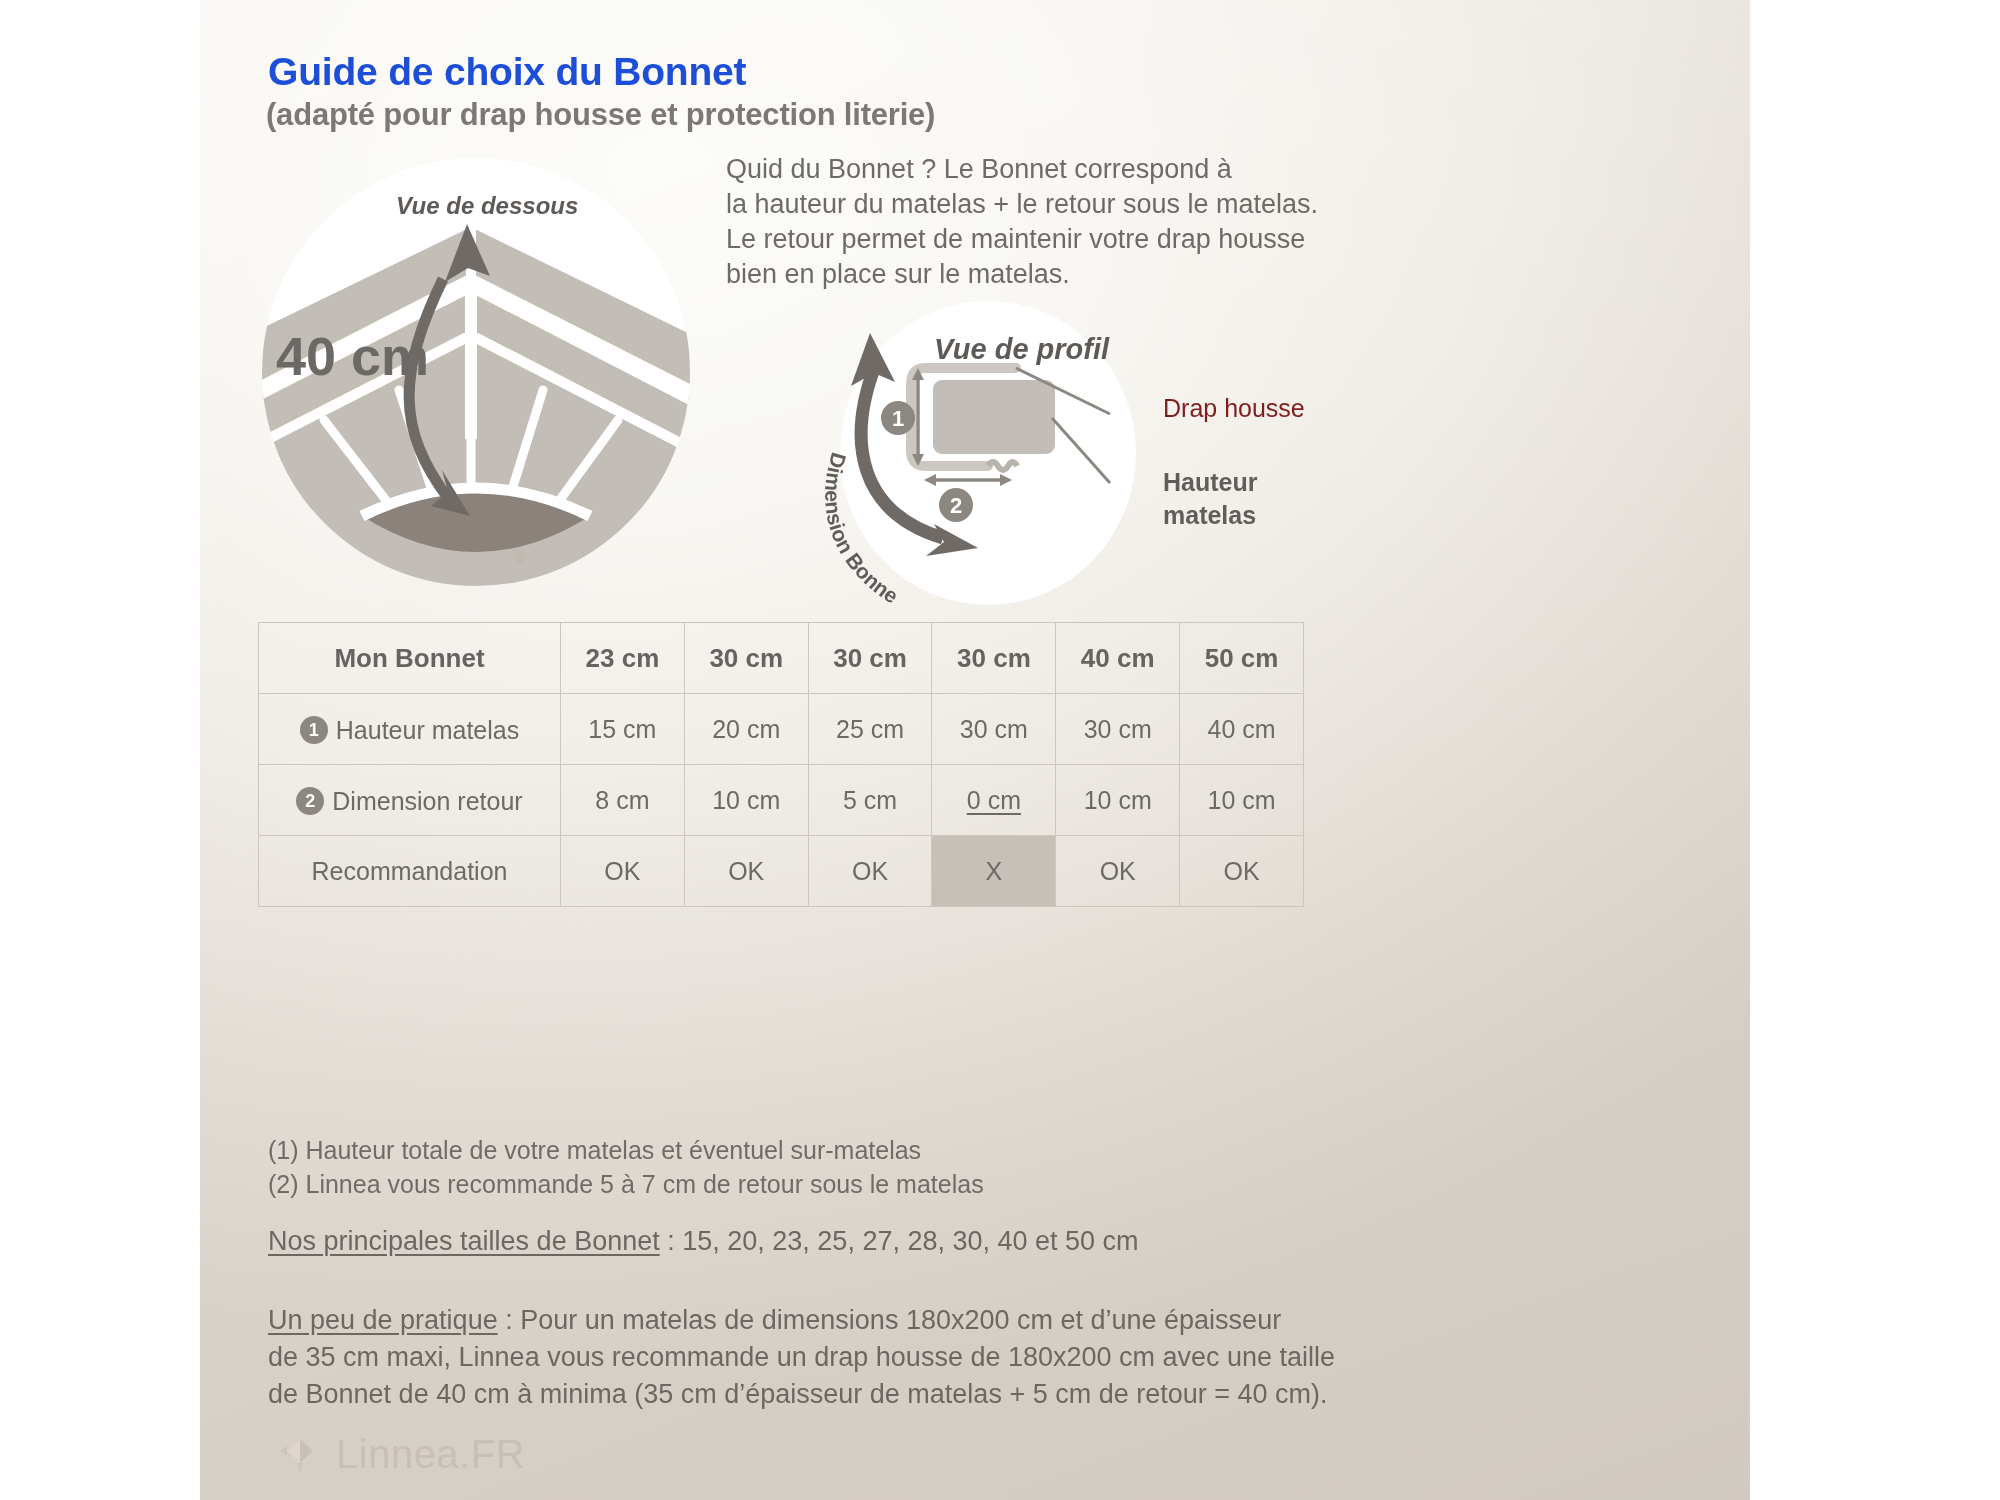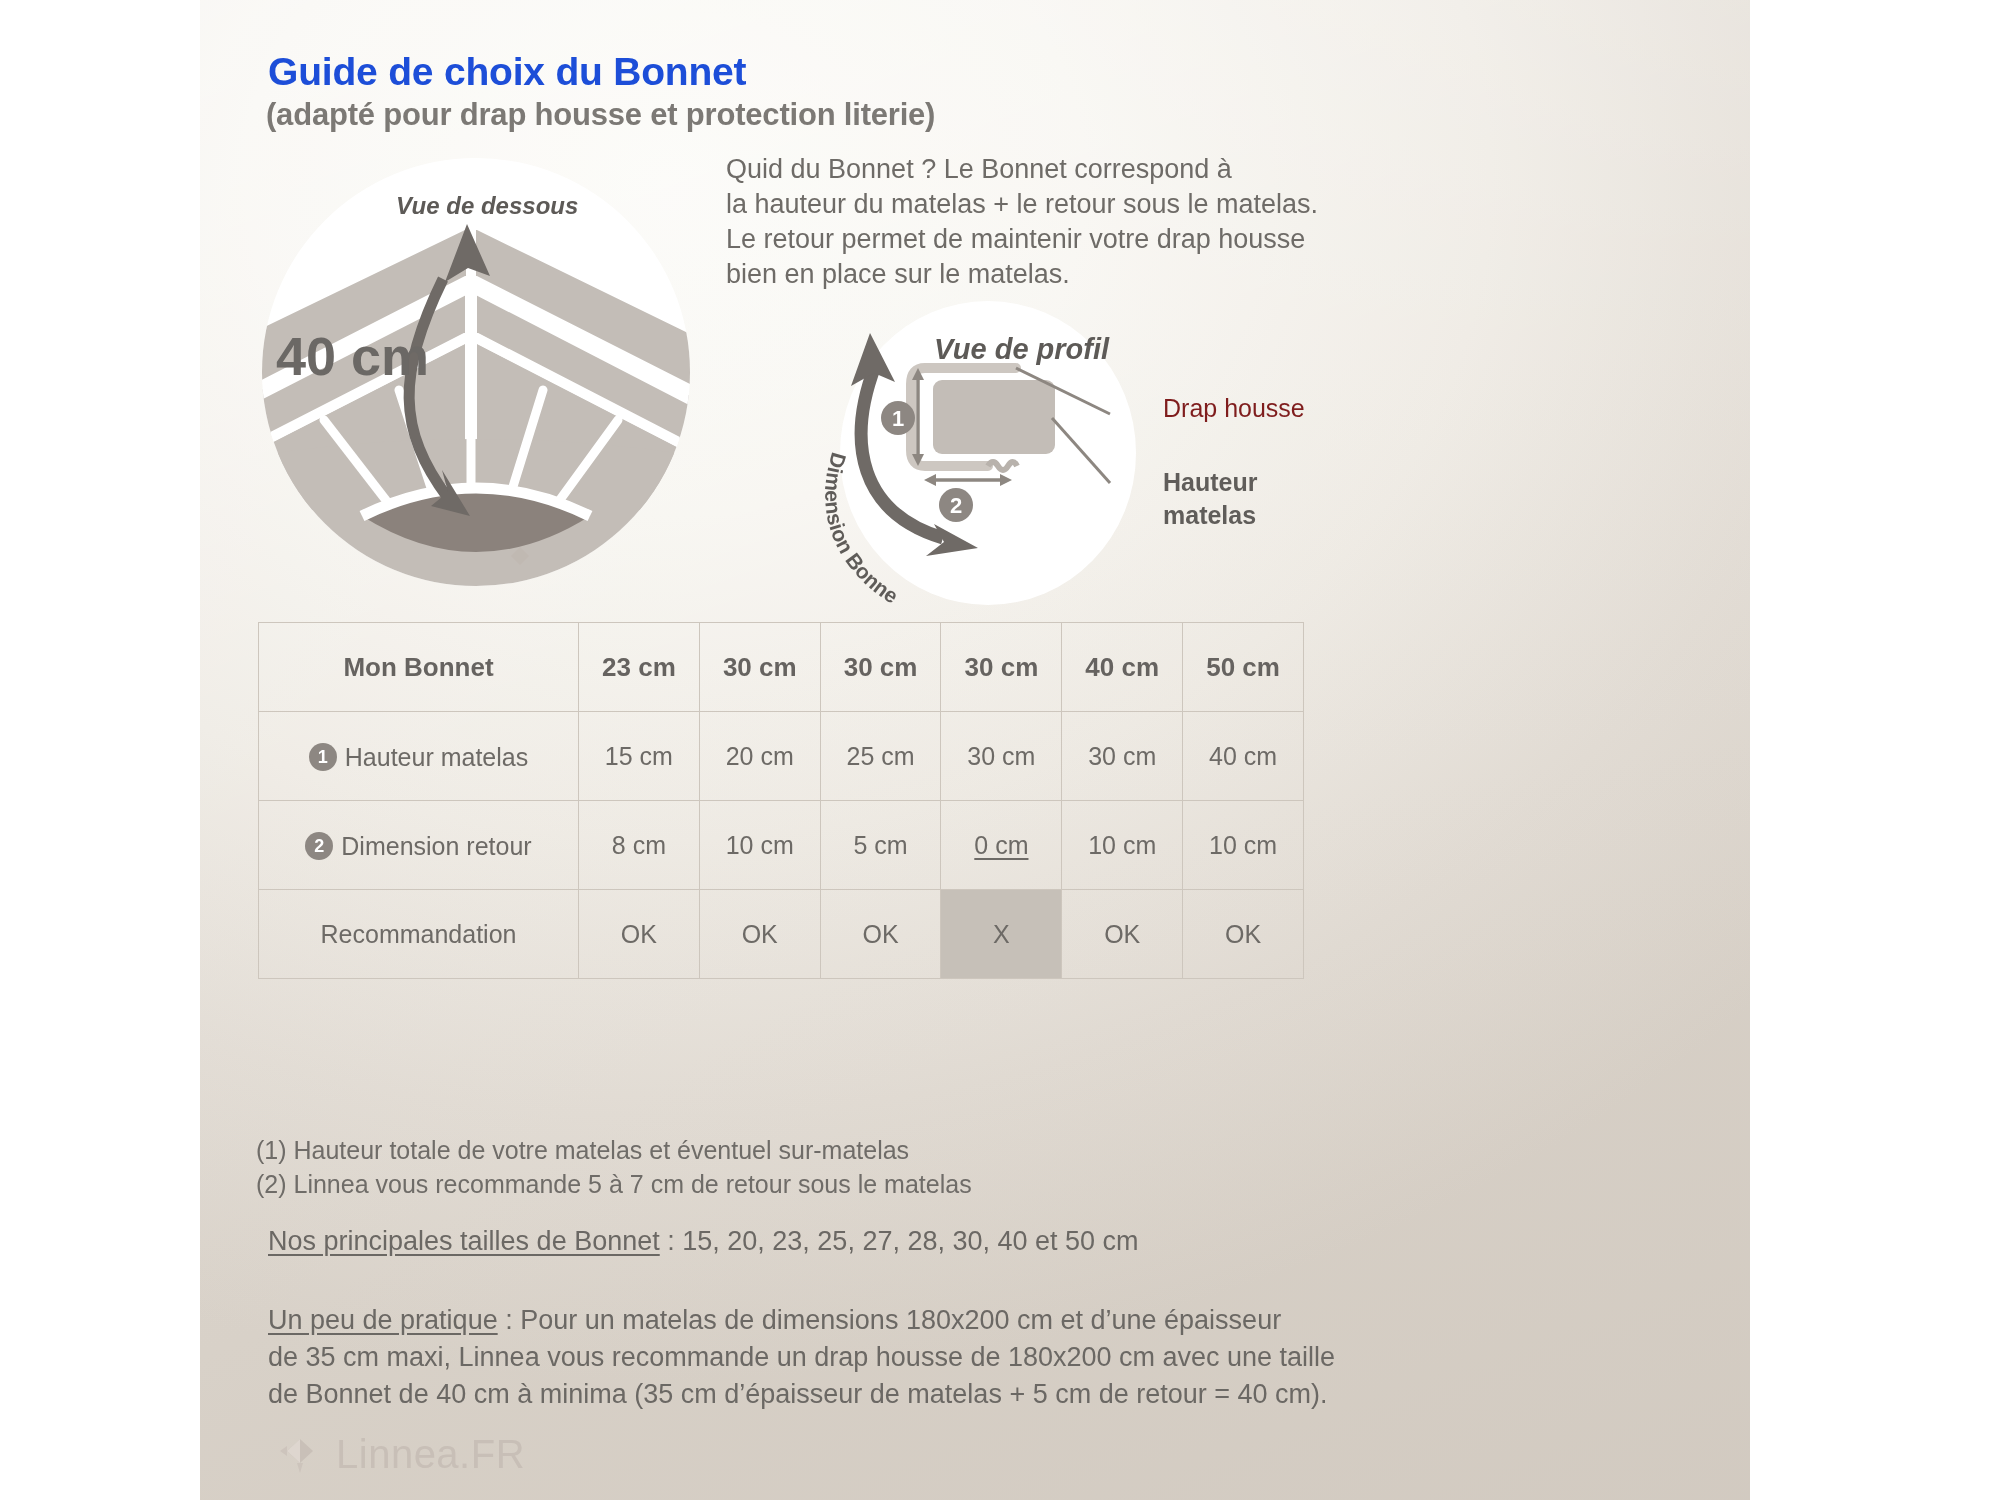--- a/index.html
+++ b/index.html
@@ -102,41 +102,41 @@
     width: 1046px;
     table-layout: fixed;
   }
   table.guide td, table.guide th {
     border: 1px solid #cdc6bd;
     height: 56px;
     font-size: 25px;
     color: #6d6a66;
     text-align: center;
     font-weight: normal;
-    padding: 16px;
+    padding: 7px;
   }
   table.guide th { font-weight: bold; font-size: 26px; color: #666360; }
   .rowlabel {
     text-align: right;
     padding-right: 13px;
     width: 287px;
   }
   .rowlabel .inner { display: inline-flex; align-items: center; gap: 8px; }
   .badge {
     display: inline-flex; align-items: center; justify-content: center;
     width: 28px; height: 28px; border-radius: 50%;
     background: #8d8782; color: #ffffff;
     font-size: 18px; font-weight: bold; line-height: 1;
   }
   .cell-x { background: #c6c0b8; }
   .underlined { text-decoration: underline; text-underline-offset: 4px; }
 
   
   #notes {
-    position: absolute; left: 256px; top: 1133px;
+    position: absolute; left: 268px; top: 1133px;
     font-size: 25px; line-height: 34px; color: #6f6c68;
     white-space: pre-line;
   }
   #sizes {
     position: absolute; left: 268px; top: 1226px;
     font-size: 27px; color: #6b6864; white-space: nowrap;
   }
   #sizes .u { text-decoration: underline; text-underline-offset: 4px; }
   #practice {
     position: absolute; left: 268px; top: 1302px;

